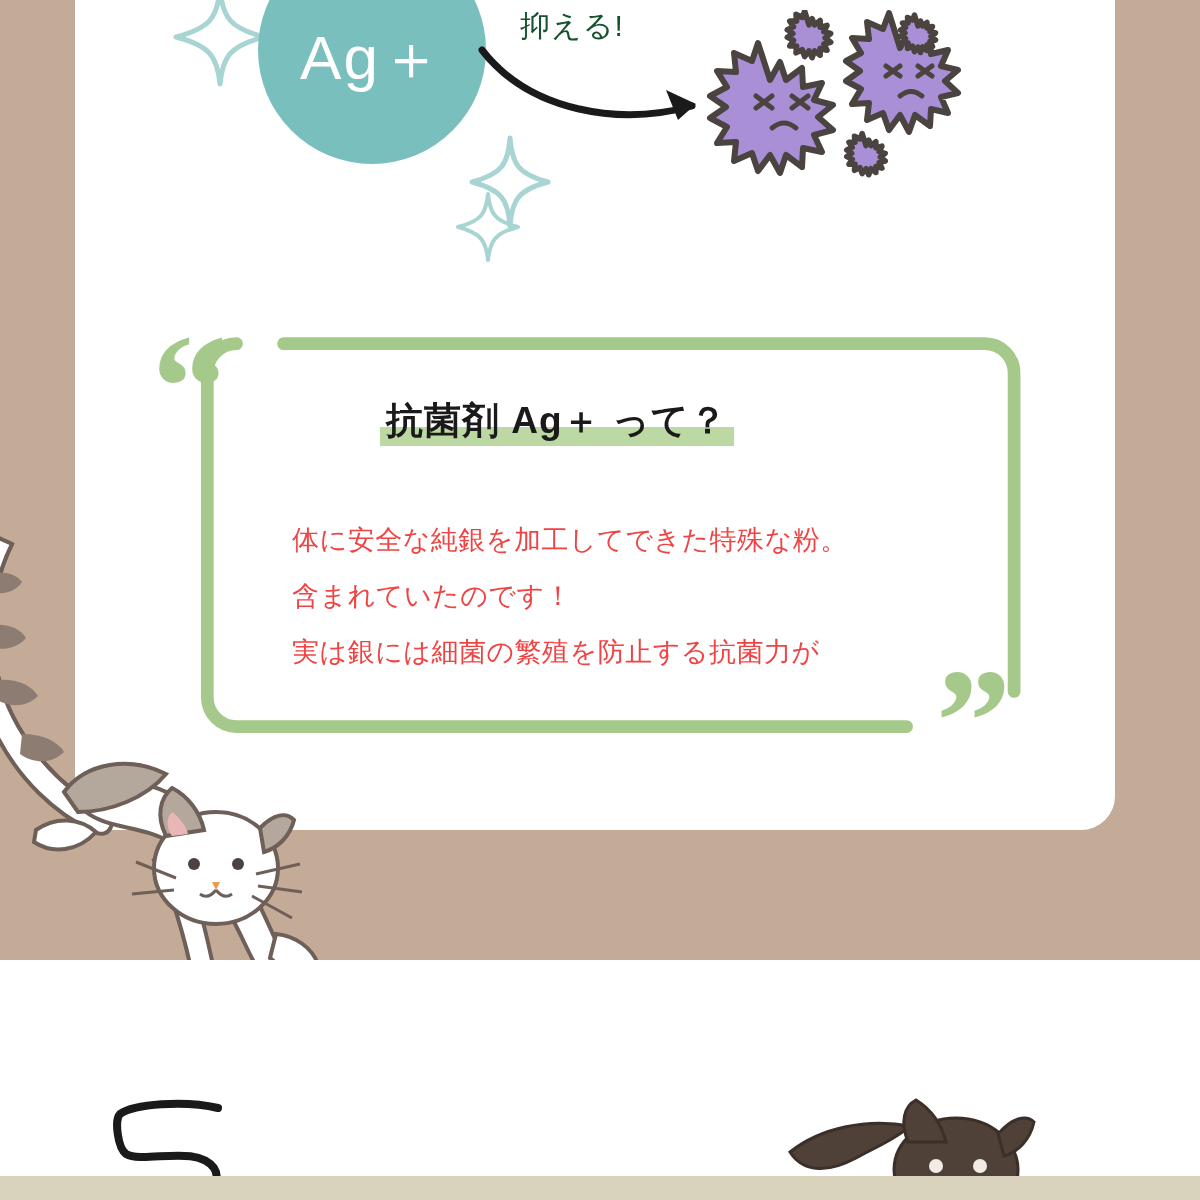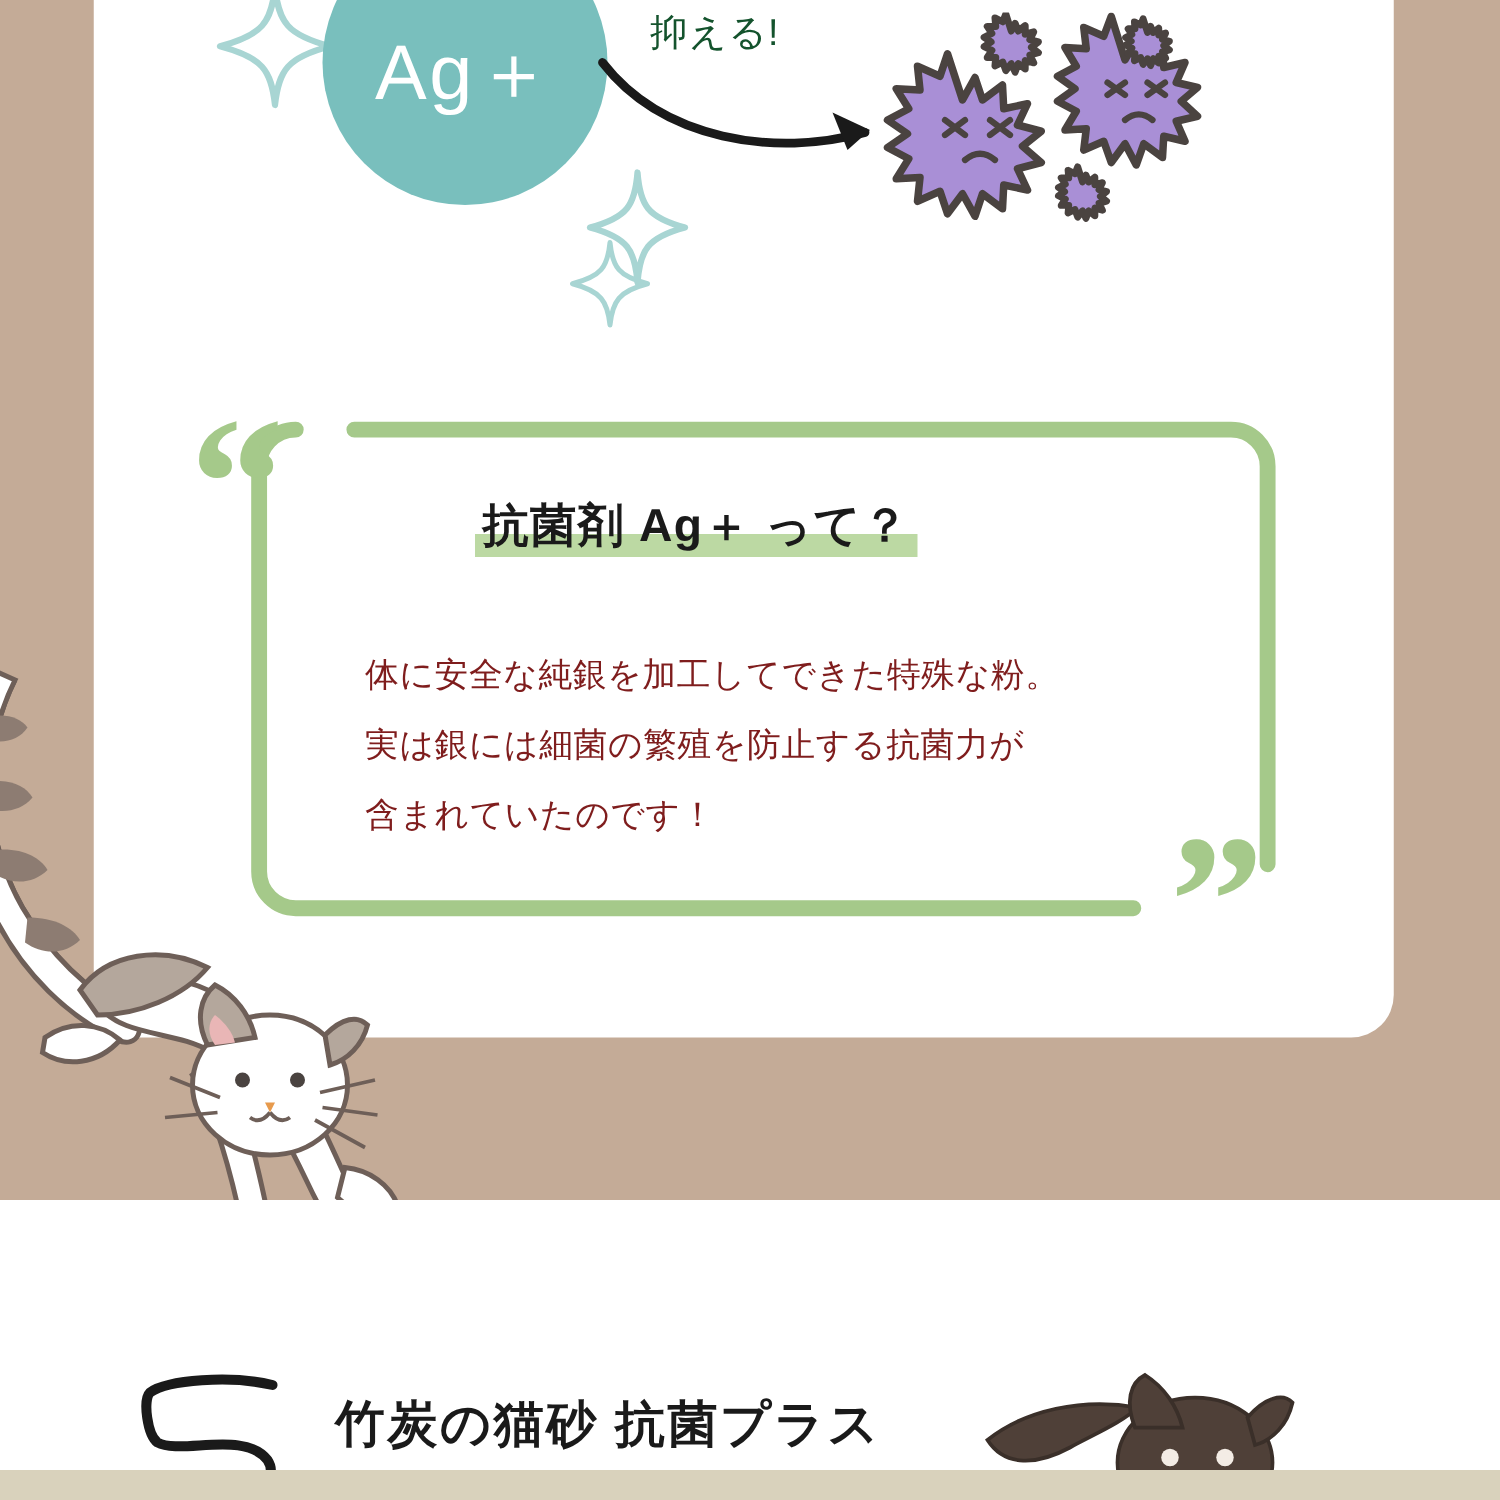--- a/index.html
+++ b/index.html
@@ -126,21 +126,21 @@
     background: linear-gradient(transparent 62%, #bcd9a3 62%, #bcd9a3 96%, transparent 96%);
     font-family: "Liberation Sans", sans-serif;
   }
   .quote-body {
     position: absolute;
     left: 292px;
     top: 512px;
     width: 680px;
     font-size: 27px;
     line-height: 56px;
-    color: #7f1d1d;
+    color: #ef4444;
     letter-spacing: 0.5px;
     font-family: "Liberation Sans", sans-serif;
   }
 
   
   .bottom-white {
     position: absolute;
     left: 0;
     top: 960px;
     width: 1200px;
@@ -238,22 +238,22 @@
     <path d="M40 46 a30 30 0 0 1 30 -32" fill="none" stroke="#a5c98a" stroke-width="13" stroke-linecap="round"></path>
   </svg>
 
   <div class="quote-mark quote-open">“</div>
   <div class="quote-mark quote-close">”</div>
 
   <div class="quote-title">抗菌剤 Ag＋ って？</div>
 
   <div class="quote-body">
     <div>体に安全な純銀を加工してできた特殊な粉。</div>
+    <div>含まれていたのです！</div>
     <div>実は銀には細菌の繁殖を防止する抗菌力が</div>
-    <div>含まれていたのです！</div>
   </div>
 
   <svg class="cat-left" width="430" height="530" viewBox="0 0 430 530">
 
     <path d="M52 14 C24 70 26 140 58 196 C86 244 120 268 146 282" fill="none" stroke="#6e5f58" stroke-width="4"></path>
     <path d="M52 14 C24 70 26 140 58 196 C86 244 120 268 146 282 C158 290 150 310 134 302 C96 284 58 250 34 200 C2 136 0 62 30 4 Z" fill="#ffffff" stroke="#6e5f58" stroke-width="4"></path>
     <path d="M28 44 C44 40 56 44 62 52 C54 64 38 66 24 60 Z" fill="#8d7c72"></path>
     <path d="M26 96 C46 92 60 98 66 108 C56 120 38 122 24 114 Z" fill="#8d7c72"></path>
     <path d="M36 150 C58 148 72 156 78 166 C66 178 48 178 34 168 Z" fill="#8d7c72"></path>
     <path d="M62 204 C84 204 98 212 104 222 C92 234 74 234 60 224 Z" fill="#8d7c72"></path>
@@ -278,21 +278,20 @@
     <path d="M316 404 C336 406 352 418 358 434 C344 444 322 440 310 428 Z" fill="#ffffff" stroke="#6e5f58" stroke-width="4"></path>
     <path d="M276 466 C296 470 312 484 316 498 C300 508 280 502 270 490 Z" fill="#ffffff" stroke="#6e5f58" stroke-width="4"></path>
   </svg>
 
   <div class="bottom-white"></div>
 
   <svg style="position:absolute; left:92px; top:1092px;" width="160" height="120" viewBox="0 0 160 120">
     <path d="M126 16 C92 8 42 12 28 22 C22 28 26 56 34 62 C52 72 104 52 122 76 C134 94 104 120 64 114" fill="none" stroke="#1a1a1a" stroke-width="8" stroke-linecap="round"></path>
   </svg>
 
-  <div class="bottom-title">竹炭の猫砂 抗菌プラス</div>
 
   <svg class="cat-bottom" width="330" height="130" viewBox="0 0 330 130">
     <path d="M20 62 C50 38 96 28 140 36 C128 48 104 58 86 68 C60 82 34 84 20 62 Z" fill="#4f4038" stroke="#3a2f29" stroke-width="3"></path>
     <ellipse cx="186" cy="80" rx="62" ry="52" fill="#4f4038" stroke="#3a2f29" stroke-width="3"></ellipse>
     <path d="M138 52 C130 32 134 16 146 10 C162 20 172 36 176 52 Z" fill="#4f4038" stroke="#3a2f29" stroke-width="3"></path>
     <path d="M228 44 C242 28 256 24 264 32 C260 50 248 62 234 66 Z" fill="#4f4038" stroke="#3a2f29" stroke-width="3"></path>
     <circle cx="166" cy="76" r="7" fill="#f3ece5"></circle>
     <circle cx="210" cy="76" r="7" fill="#f3ece5"></circle>
     <path d="M182 94 l10 0 l-5 9 z" fill="#e79a4d"></path>
   </svg>

